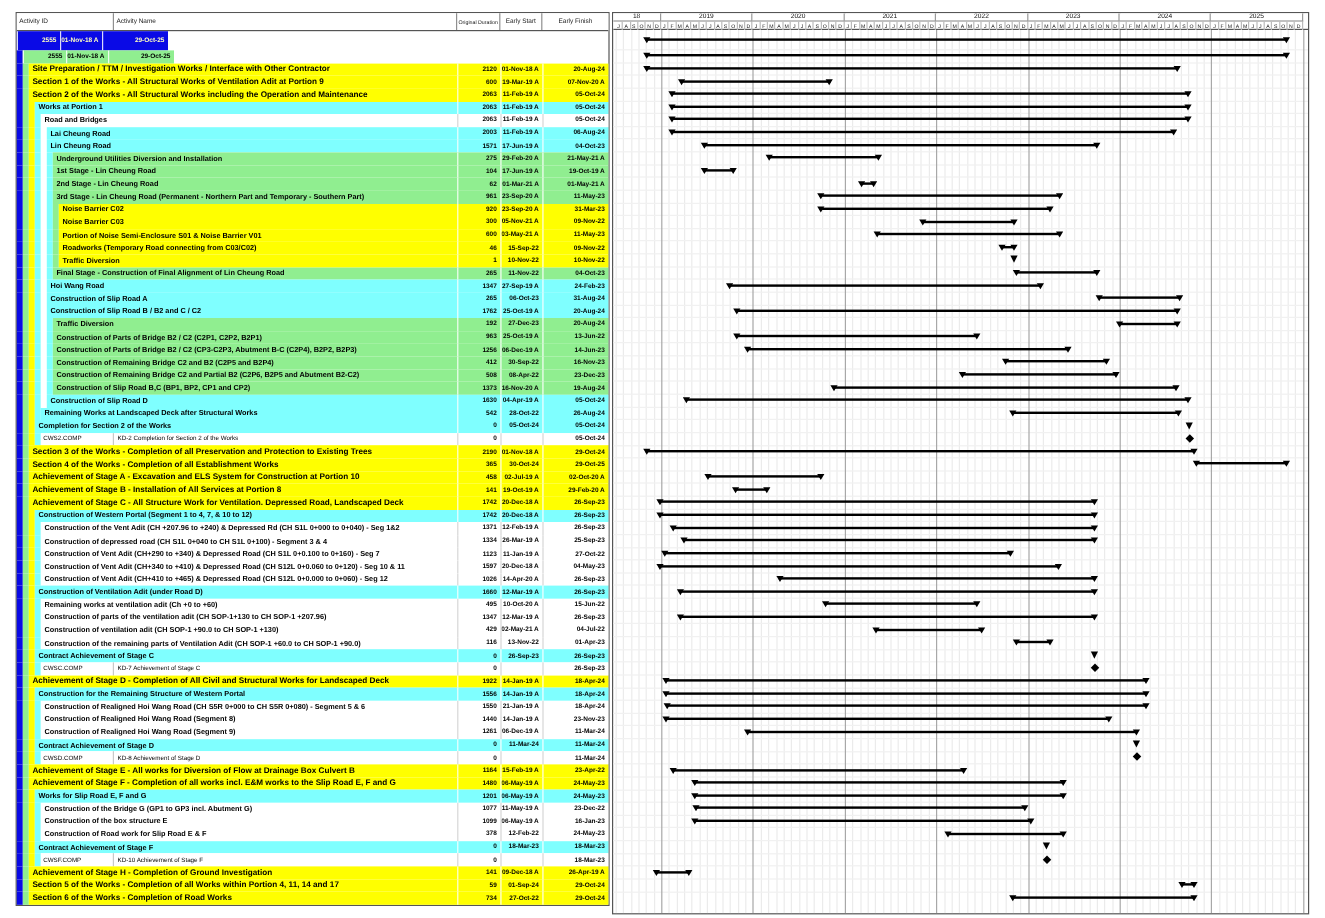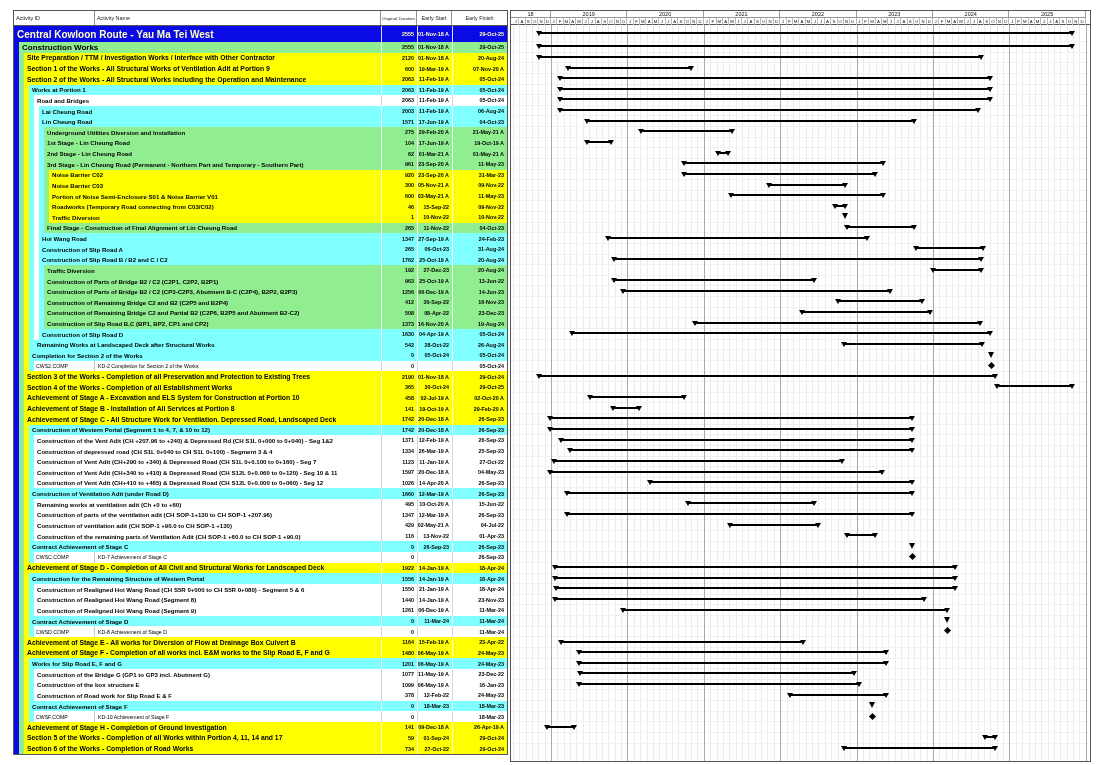--- a/index.html
+++ b/index.html
@@ -51,28 +51,26 @@
   <div id="tablePanel">
     <div id="tableHeader">
       <div class="hcell" style="flex:0 0 81px;">Activity ID</div>
       <div class="hcell" style="flex:1 1 auto;">Activity Name</div>
       <div class="hcell center" style="flex:0 0 36px;font-size:4.4px;">Original Duration</div>
       <div class="hcell center" style="flex:0 0 35px;">Early Start</div>
       <div class="hcell center" style="flex:0 0 55px;border-right:none;">Early Finish</div>
     </div>
     <div id="tableRows">
         <div class="trow" style="height: 16px;">
-          <div class="namecell" style="background: rgb(10, 10, 230); color: rgb(255, 255, 192); font-size: 10px;">Central Kowloon Route - Yau Ma Tei West</div>
           <div class="vcell numcell" style="background: rgb(10, 10, 230); color: rgb(255, 255, 192);">2555</div>
           <div class="vcell datecell1" style="background: rgb(10, 10, 230); color: rgb(255, 255, 192);">01-Nov-18 A</div>
           <div class="vcell datecell2" style="background: rgb(10, 10, 230); color: rgb(255, 255, 192);">29-Oct-25</div>
         </div>
         <div class="trow" style="height: 10.63px;">
           <div class="strip" style="background: rgb(10, 10, 230);"></div>
-          <div class="namecell" style="background: rgb(144, 238, 144); color: rgb(0, 0, 0); font-size: 8px;">Construction Works</div>
           <div class="vcell numcell" style="background: rgb(144, 238, 144); color: rgb(0, 0, 0);">2555</div>
           <div class="vcell datecell1" style="background: rgb(144, 238, 144); color: rgb(0, 0, 0);">01-Nov-18 A</div>
           <div class="vcell datecell2" style="background: rgb(144, 238, 144); color: rgb(0, 0, 0);">29-Oct-25</div>
         </div>
         <div class="trow" style="height: 10.63px;">
           <div class="strip" style="background: rgb(10, 10, 230);"></div>
           <div class="strip" style="background: rgb(144, 238, 144);"></div>
           <div class="namecell" style="background: rgb(255, 255, 0); color: rgb(0, 0, 0); font-size: 6.8px;">Site Preparation / TTM / Investigation Works / Interface with Other Contractor</div>
           <div class="vcell numcell" style="background: rgb(255, 255, 0); color: rgb(0, 0, 0);">2120</div>
           <div class="vcell datecell1" style="background: rgb(255, 255, 0); color: rgb(0, 0, 0);">01-Nov-18 A</div>

